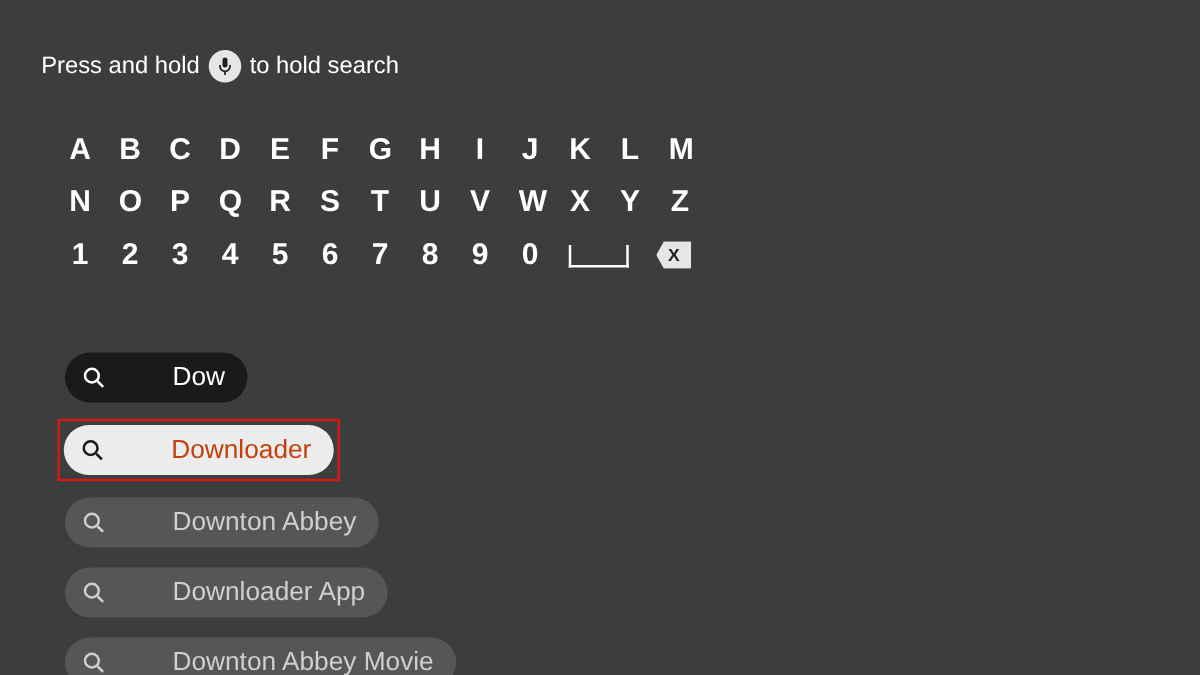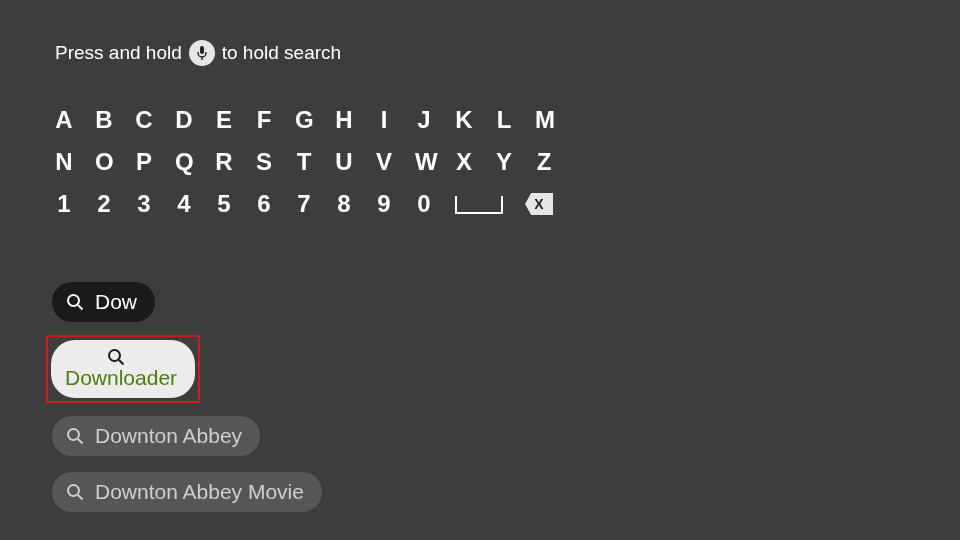--- a/index.html
+++ b/index.html
@@ -7,21 +7,21 @@
       width: 960px;
       height: 540px;
       background: #3d3d3d;
       font-family: -apple-system, BlinkMacSystemFont, 'Segoe UI', Arial, sans-serif;
       color: #fff;
       overflow: hidden;
     }
     .voice-hint {
       display: flex;
       align-items: center;
-      padding: 40px 0 0 55px;
+      padding: 40px 0 0 33px;
       font-size: 19px;
       font-weight: 500;
     }
     .voice-hint .mic-circle {
       display: inline-flex;
       align-items: center;
       justify-content: center;
       width: 26px;
       height: 26px;
       border-radius: 50%;
@@ -71,33 +71,33 @@
       gap: 16px;
     }
     .pill {
       display: inline-flex;
       align-items: center;
       padding: 8px 18px 8px 14px;
       border-radius: 24px;
       font-size: 21px;
       width: fit-content;
       cursor: pointer;
+      gap: 43px;
     }
     .pill .mag {
       margin-right: 11px;
       display: inline-flex;
     }
     .pill-query {
       background: #1a1a1a;
       color: #fff;
     }
     .pill-selected {
       background: #ececec;
-      color: #4d7c0f;
-      flex-direction: column;
+      color: #c2410c;
     }
     .pill-suggestion {
       background: #565656;
       color: #cfcfcf;
       justify-content: flex-end;
     }
     .highlight-box {
       border: 2.5px solid #d11b1b;
       padding: 3px;
       width: fit-content;
@@ -197,16 +197,25 @@
         </span>
         <span>Downton Abbey</span>
       </div>
       <div class="pill pill-suggestion">
         <span class="mag">
           <svg width="18" height="18" viewBox="0 0 18 18">
             <circle cx="7.5" cy="7.5" r="5.5" stroke="#cfcfcf" stroke-width="2" fill="none"></circle>
             <line x1="12" y1="12" x2="16.5" y2="16.5" stroke="#cfcfcf" stroke-width="2"></line>
           </svg>
         </span>
+        <span>Downloader App</span>
+      </div>
+      <div class="pill pill-suggestion">
+        <span class="mag">
+          <svg width="18" height="18" viewBox="0 0 18 18">
+            <circle cx="7.5" cy="7.5" r="5.5" stroke="#cfcfcf" stroke-width="2" fill="none"></circle>
+            <line x1="12" y1="12" x2="16.5" y2="16.5" stroke="#cfcfcf" stroke-width="2"></line>
+          </svg>
+        </span>
         <span>Downton Abbey Movie</span>
       </div>
     </div>
 </div>
 
 </body></html>

